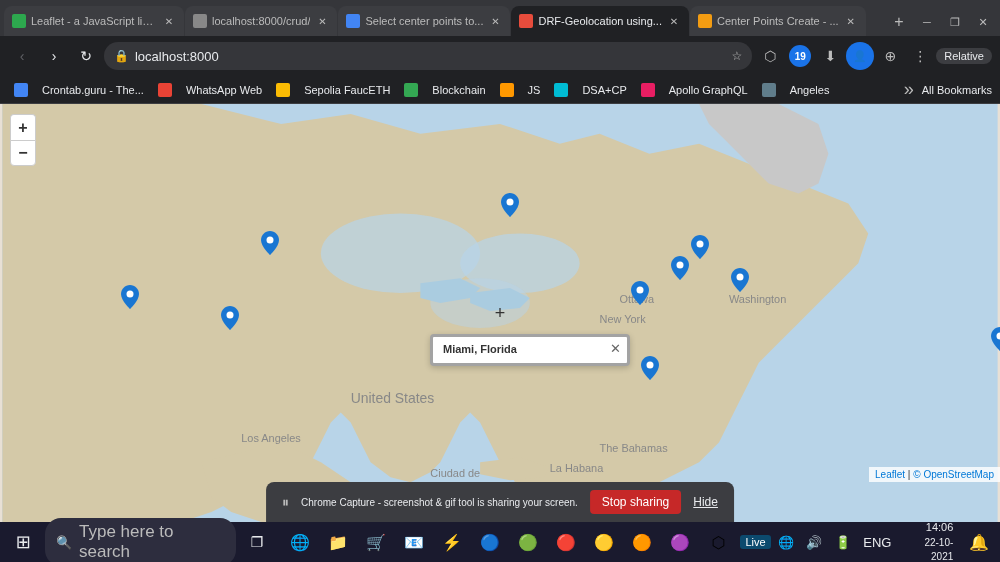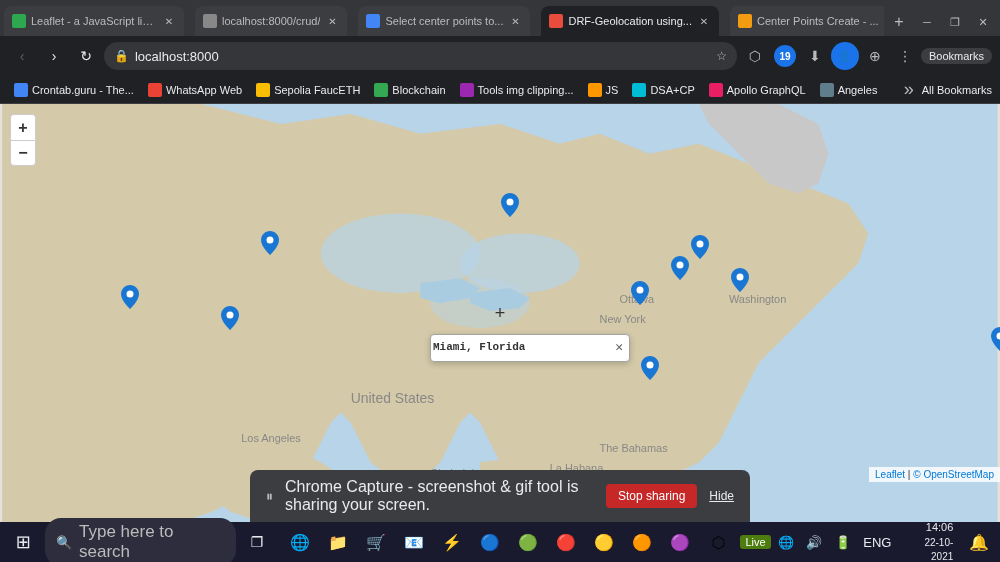--- a/index.html
+++ b/index.html
@@ -184,21 +184,21 @@
       align-items: center;
       padding: 0 8px;
       gap: 2px;
       border-bottom: 1px solid #3c3d41;
       flex-shrink: 0;
       overflow: hidden;
     }
     .bookmark-item {
       display: flex;
       align-items: center;
-      gap: 4px;
+      gap: 14px;
       padding: 2px 6px;
       border-radius: 4px;
       cursor: pointer;
       color: #e8eaed;
       font-size: 11px;
       white-space: nowrap;
     }
     .bookmark-icon {
       width: 14px;
       height: 14px;
@@ -260,28 +260,27 @@
     }
     .map-control-btn:first-child { border-radius: 4px 4px 0 0; border-bottom: none; }
     .map-control-btn:last-child { border-radius: 0 0 4px 4px; }
 
     
     .map-popup {
       position: absolute;
       top: 230px;
       left: 430px;
       background: white;
-      border: 1px solid #a3a3a3;
+      border: 3px solid #a3a3a3;
       border-radius: 4px;
-      padding: 6px 2px;
+      padding: 6px 10px;
       font-size: 11px;
       z-index: 20;
       box-shadow: 0 2px 6px rgba(0,0,0,0.2);
       min-width: 200px;
-      font-family: Liberation Mono, monospace;
     }
     .map-popup-title {
       font-weight: bold;
       color: #333;
       margin-bottom: 2px;
     }
     .map-popup-content {
       color: #555;
     }
     .map-popup-close {
@@ -327,21 +326,21 @@
     }
     .screen-share-icon {
       color: #bbb;
       font-size: 14px;
       display: flex;
       align-items: center;
       gap: 4px;
     }
     .screen-share-text {
       color: #e8eaed;
-      font-size: 16px;
+      font-size: 10px;
       flex: 1;
     }
     .stop-sharing-btn {
       background: #c62828;
       color: white;
       border: none;
       border-radius: 4px;
       padding: 5px 12px;
       font-size: 12px;
       cursor: pointer;
@@ -462,21 +461,21 @@
       pointer-events: none;
     }
   </style>
 </head>
 <body>
 
 <div class="browser">
 
   <div class="tab-bar">
 
-    <div id="tabs-container" style="display:flex;align-items:flex-end;gap:11px;flex:1;overflow:hidden;">
+    <div id="tabs-container" style="display:flex;align-items:flex-end;gap:1px;flex:1;overflow:hidden;">
         <div class="tab">
     <div class="tab-favicon favicon-leaflet" style="width:14px;height:14px;border-radius:2px;"></div>
     <span class="tab-title">Leaflet - a JavaScript lib...</span>
     <div class="tab-close">✕</div>
   </div>
         <div class="tab">
     <div class="tab-favicon favicon-localhost" style="width:14px;height:14px;border-radius:2px;"></div>
     <span class="tab-title">localhost:8000/crud/</span>
     <div class="tab-close">✕</div>
   </div>
@@ -517,45 +516,41 @@
       <div class="toolbar-icon">⬡</div>
       <div class="toolbar-icon" style="position:relative;">
         <div style="width:22px;height:22px;border-radius:50%;background:#1a73e8;display:flex;align-items:center;justify-content:center;color:white;font-size:10px;font-weight:bold;">19</div>
       </div>
       <div class="toolbar-icon">⬇</div>
       <div class="toolbar-icon">
         <div class="profile-icon">👤</div>
       </div>
       <div class="toolbar-icon">⊕</div>
       <div class="toolbar-icon">⋮</div>
-      <div class="incognito-badge">Bookmarks</div>
+      <div class="incognito-badge">Relative</div>
     </div>
   </div>
 
   <div class="bookmarks-bar">
     <div id="bookmarks-container" style="display:flex;align-items:center;gap:2px;flex:1;overflow:hidden;">
         <div class="bookmark-item">
     <div class="bookmark-icon" style="background:#4285f4;"></div>
     <span>Crontab.guru - The...</span>
   </div>
         <div class="bookmark-item">
     <div class="bookmark-icon" style="background:#ea4335;"></div>
     <span>WhatsApp Web</span>
   </div>
         <div class="bookmark-item">
     <div class="bookmark-icon" style="background:#fbbc04;"></div>
     <span>Sepolia FaucETH</span>
   </div>
         <div class="bookmark-item">
     <div class="bookmark-icon" style="background:#34a853;"></div>
     <span>Blockchain</span>
-  </div>
-        <div class="bookmark-item">
-    <div class="bookmark-icon" style="background:#9c27b0;"></div>
-    <span>Tools img clipping...</span>
   </div>
         <div class="bookmark-item">
     <div class="bookmark-icon" style="background:#ff9800;"></div>
     <span>JS</span>
   </div>
         <div class="bookmark-item">
     <div class="bookmark-icon" style="background:#00bcd4;"></div>
     <span>DSA+CP</span>
   </div>
         <div class="bookmark-item">
@@ -704,21 +699,21 @@
         <div class="taskbar-icon" style="font-size: 16px;">🟢</div>
         <div class="taskbar-icon" style="font-size: 16px;">🔴</div>
         <div class="taskbar-icon" style="font-size: 16px;">🟡</div>
         <div class="taskbar-icon" style="font-size: 16px;">🟠</div>
         <div class="taskbar-icon" style="font-size: 16px;">🟣</div>
         <div class="taskbar-icon" style="font-size: 16px;">⬡</div>
       </div>
 
     <div class="taskbar-right">
       <div class="taskbar-sys-icons">
-        <span class="taskbar-sys-icon" style="background:#4d7c0f;border-radius:3px;padding:1px 5px;font-size:11px;color:white;">Live</span>
+        <span class="taskbar-sys-icon" style="background:#0c4a6e;border-radius:3px;padding:1px 5px;font-size:11px;color:white;">Live</span>
         <span class="taskbar-sys-icon">🌐</span>
         <span class="taskbar-sys-icon">🔊</span>
         <span class="taskbar-sys-icon">🔋</span>
         <span class="taskbar-sys-icon">ENG</span>
       </div>
       <div class="taskbar-clock">
         <div>14:06</div>
         <div class="taskbar-date">22-10-2021</div>
       </div>
       <div class="taskbar-notification" style="color:#e8eaed;font-size:16px;">🔔</div>

